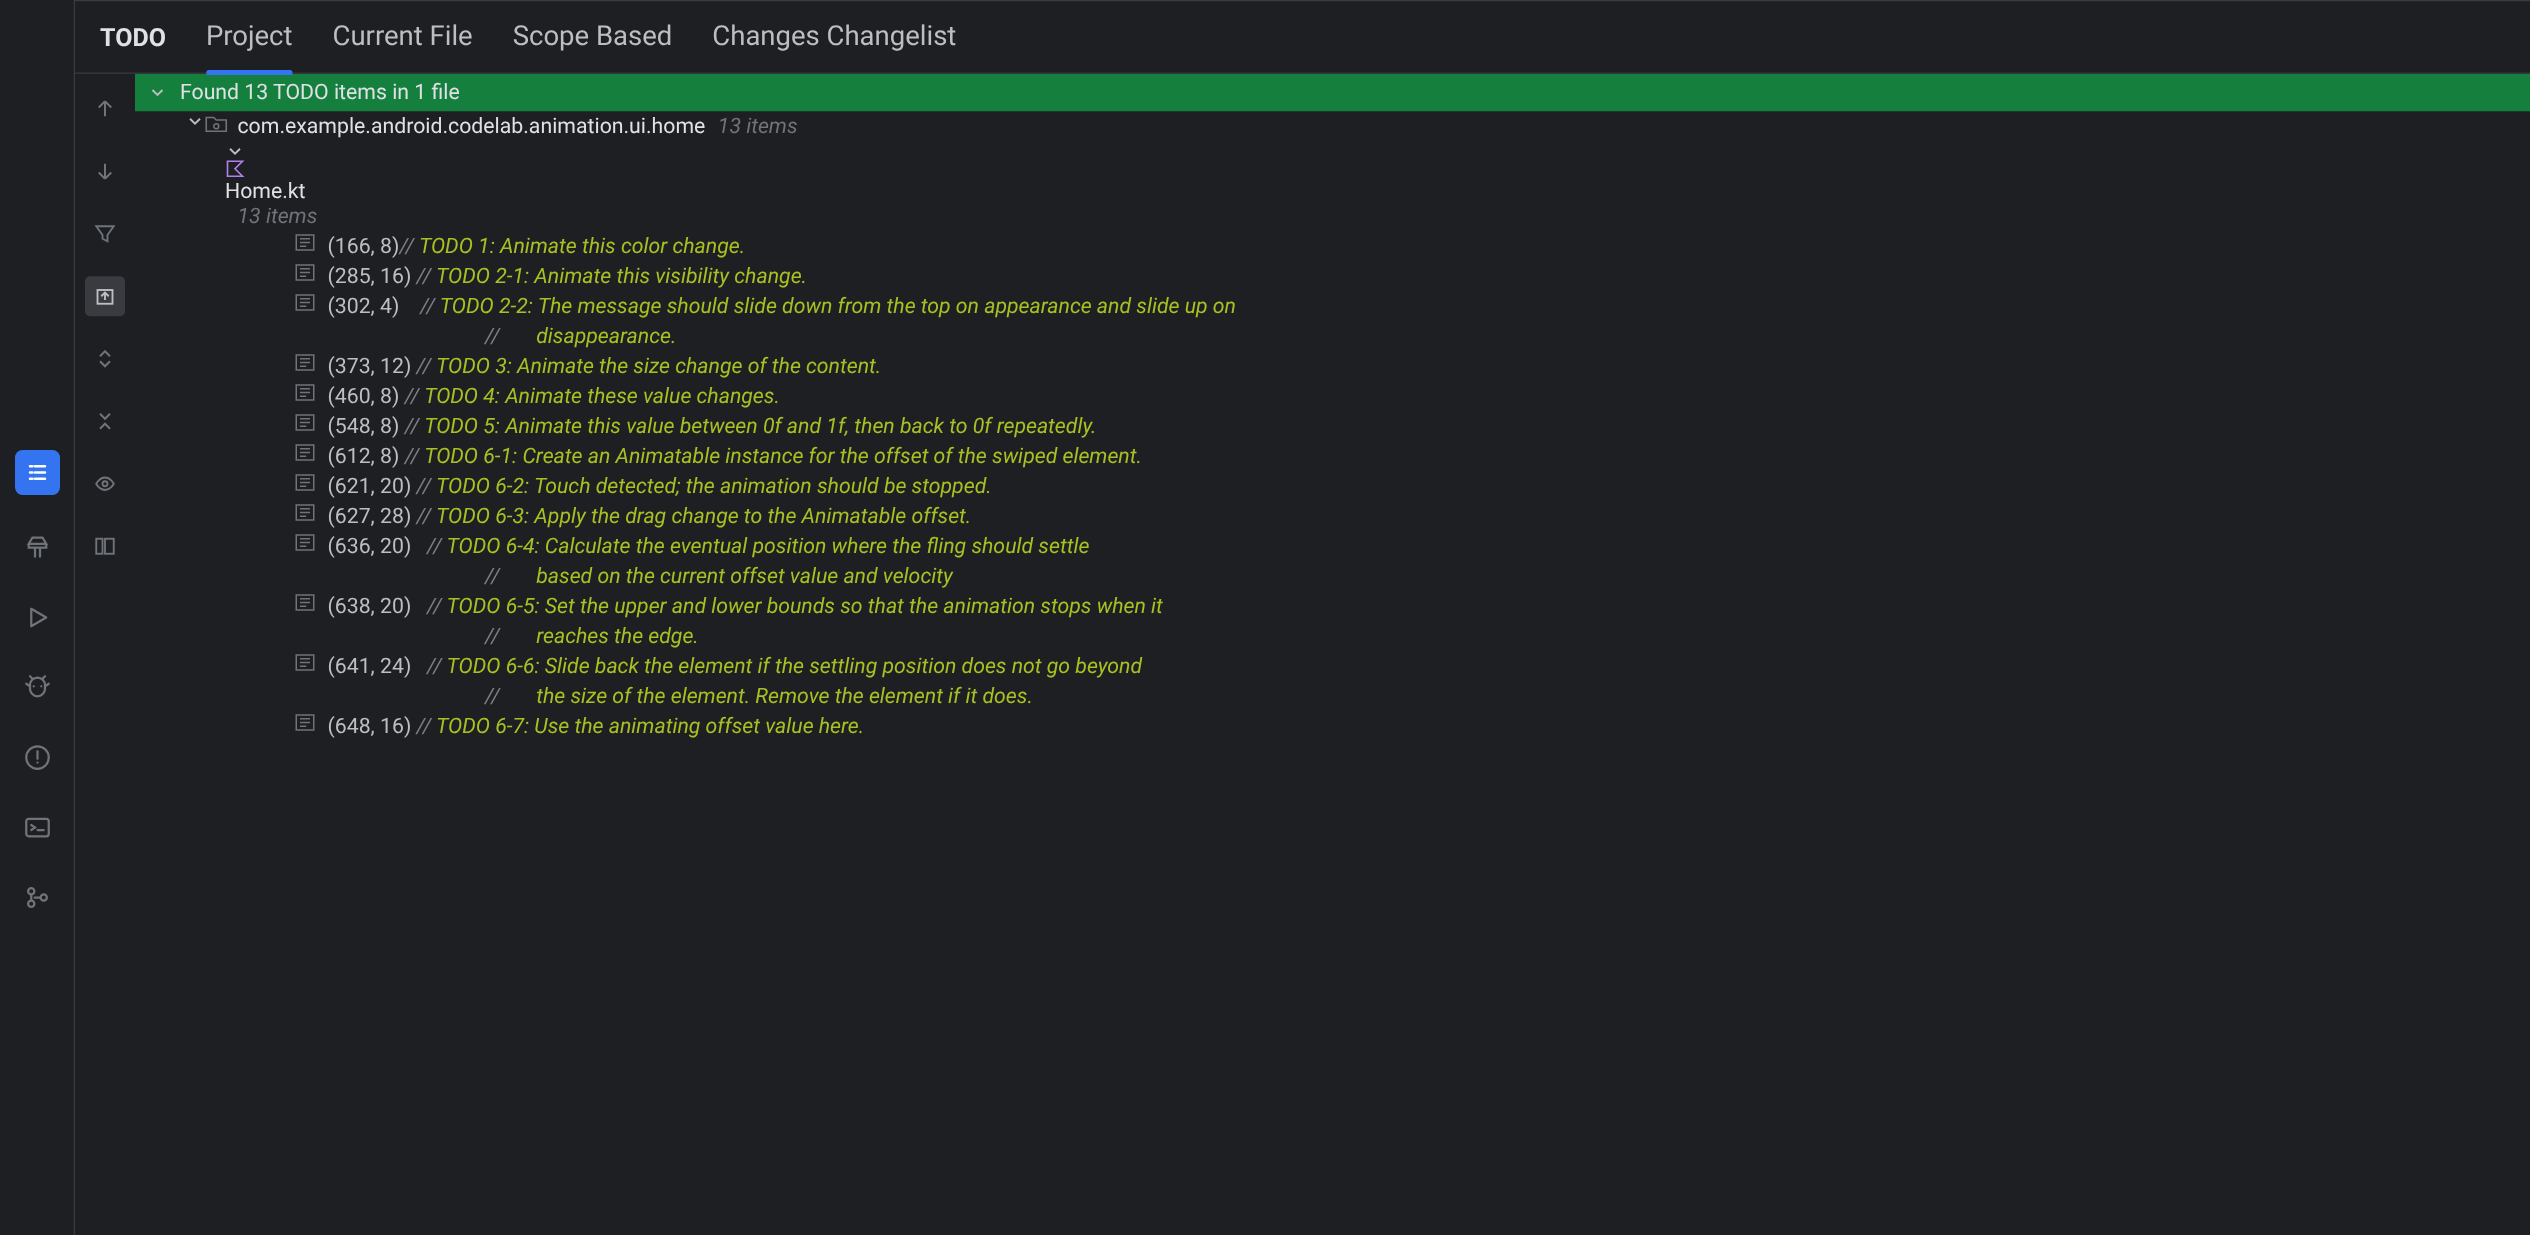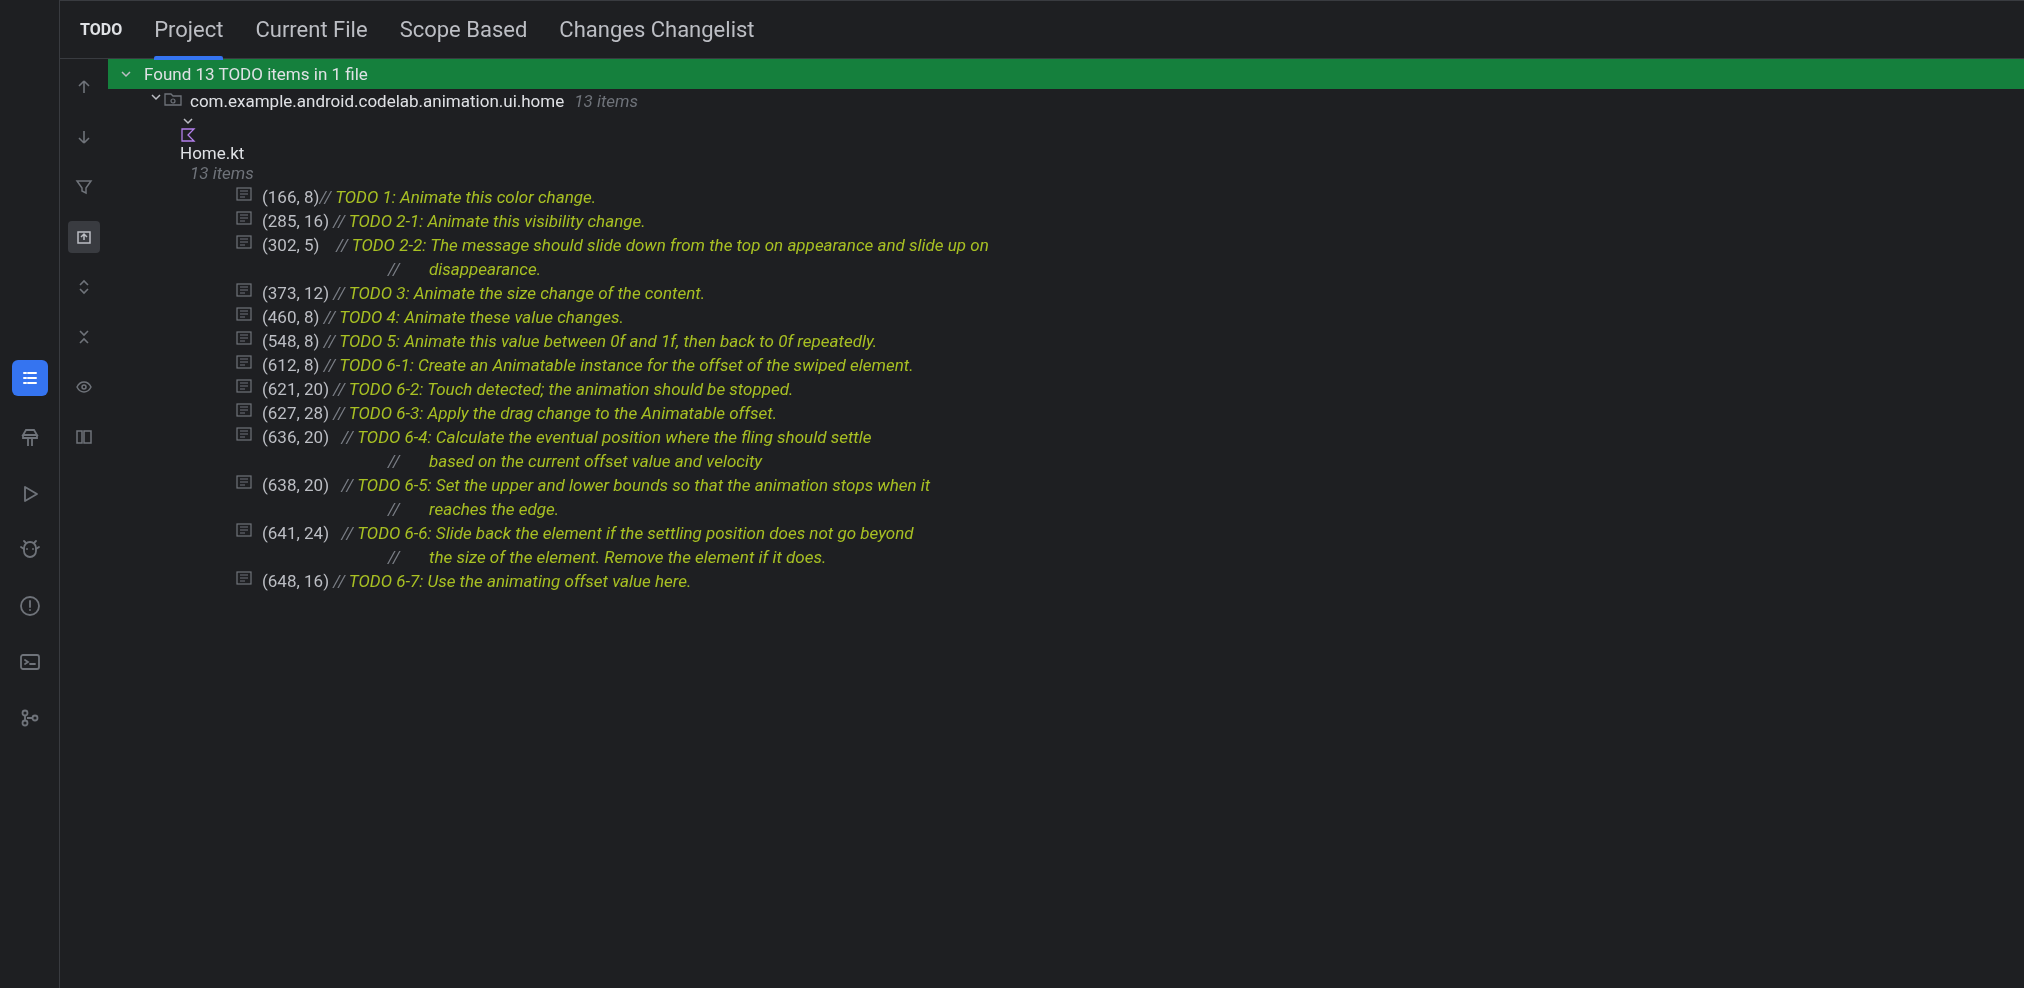--- a/index.html
+++ b/index.html
@@ -52,21 +52,21 @@
       display: flex;
       align-items: center;
       height: 58px;
       border-bottom: 1px solid #393b40;
       padding-left: 20px;
       gap: 32px;
     }
     .tab-bar .title {
       font-weight: 700;
       color: #dfe1e5;
-      font-size: 16px;
+      font-size: 20px;
     }
     .tab-bar .tab {
       color: #bcbec4;
       font-size: 22px;
       cursor: pointer;
       height: 58px;
       display: flex;
       align-items: center;
       position: relative;
     }
@@ -319,21 +319,21 @@
             </span>
             <span class="row-text"><span class="text-loc">(285, 16)</span><span class="text-comment"> // </span><span class="text-todo">TODO 2-1: Animate this visibility change.</span></span>
           </div>
           <div class="tree-row indent-3">
             <span class="line-icon">
               <svg width="16" height="14" viewBox="0 0 16 14">
                 <rect x="1" y="1" width="14" height="12" stroke="#6f737a" stroke-width="1.2" fill="none"></rect>
                 <path d="M4 4h8M4 7h8M4 10h5" stroke="#6f737a" stroke-width="1.1"></path>
               </svg>
             </span>
-            <span class="row-text"><span class="text-loc">(302, 5)</span><span class="text-comment">    // </span><span class="text-todo">TODO 2-2: The message should slide down from the top on appearance and slide up on</span></span>
+            <span class="row-text"><span class="text-loc">(302, 4)</span><span class="text-comment">    // </span><span class="text-todo">TODO 2-2: The message should slide down from the top on appearance and slide up on</span></span>
           </div>
           <div class="tree-row indent-3-cont">
             <span class="row-text"><span class="text-comment">//       </span><span class="text-todo">disappearance.</span></span>
           </div>
           <div class="tree-row indent-3">
             <span class="line-icon">
               <svg width="16" height="14" viewBox="0 0 16 14">
                 <rect x="1" y="1" width="14" height="12" stroke="#6f737a" stroke-width="1.2" fill="none"></rect>
                 <path d="M4 4h8M4 7h8M4 10h5" stroke="#6f737a" stroke-width="1.1"></path>
               </svg>

